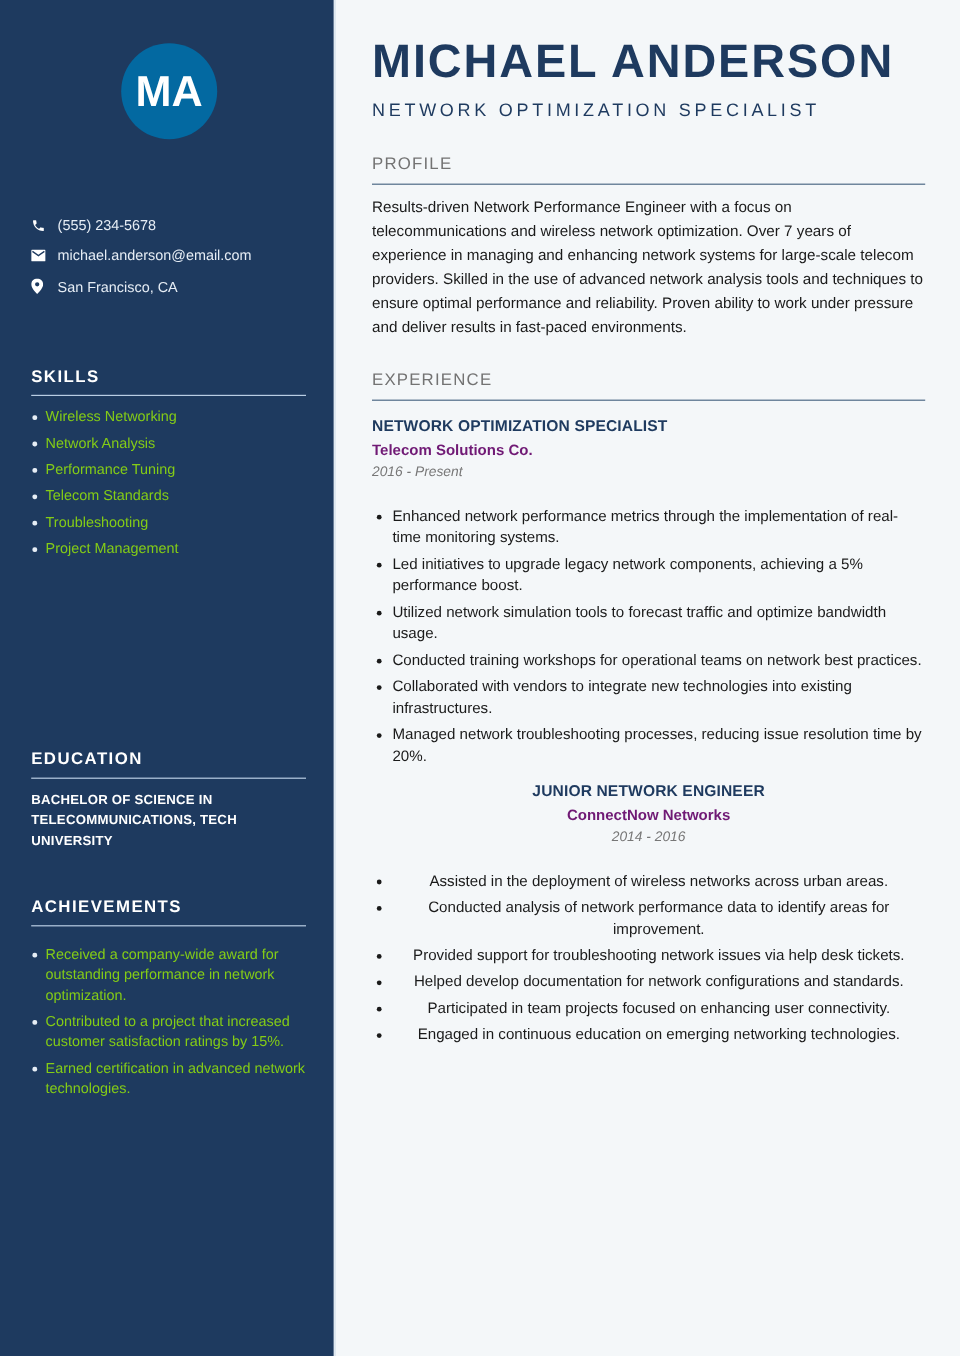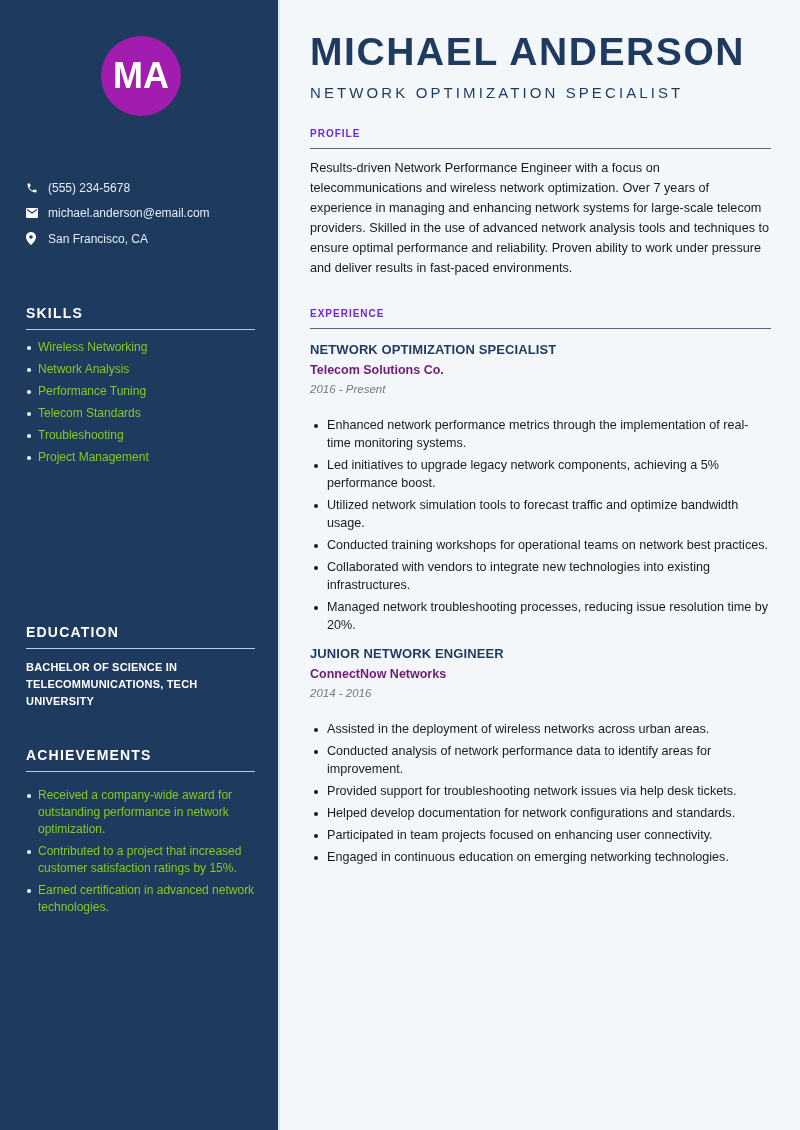--- a/index.html
+++ b/index.html
@@ -1,32 +1,32 @@
 <!DOCTYPE html>
 <html><head>
 <meta charset="utf-8">
 <style>
   * { box-sizing: border-box; margin: 0; padding: 0; }
   html, body { width: 800px; height: 1130px; overflow: hidden; }
   body { font-family: "Liberation Sans", "DejaVu Sans", sans-serif; background: #f4f7f9; position: relative; }
   .sidebar { position: absolute; left: 0; top: 0; width: 280px; height: 1130px; background: #1e3a5f; color: #ffffff; border-right: 2px solid #dfe8f0; }
-  .avatar { position: absolute; left: 101px; top: 36px; width: 80px; height: 80px; border-radius: 50%; background: #a21caf; color: #fff; font-weight: bold; font-size: 36px; display: flex; align-items: center; justify-content: center; letter-spacing: 0px; }
+  .avatar { position: absolute; left: 101px; top: 36px; width: 80px; height: 80px; border-radius: 50%; background: #0369a1; color: #fff; font-weight: bold; font-size: 36px; display: flex; align-items: center; justify-content: center; letter-spacing: 0px; }
   .sb-section { position: absolute; left: 26px; width: 229px; }
   .sb-title { font-size: 14px; font-weight: bold; letter-spacing: 1.2px; color: #ffffff; padding-bottom: 8px; border-bottom: 1.5px solid #b9cde3; }
   .contact-row { display: flex; align-items: center; font-size: 12px; color: #e6edf5; height: 25.5px; }
   .contact-row .ico { width: 22px; display: inline-flex; align-items: center; }
   .sb-list { list-style: none; margin-top: 9px; }
   .sb-list li { position: relative; padding-left: 12px; font-size: 12px; color: #84cc16; line-height: 17px; margin-bottom: 5px; }
   .sb-list li::before { content: ""; position: absolute; left: 1px; top: 7px; width: 3.5px; height: 3.5px; border-radius: 50%; background: #e6edf5; }
   .edu { margin-top: 10px; font-size: 11px; font-weight: bold; line-height: 17px; color: #ffffff; letter-spacing: 0.2px; }
   .main { position: absolute; left: 310px; top: 0; width: 461px; }
   .name { position: absolute; top: 30px; left: 0; font-size: 39px; font-weight: bold; color: #1e3a5f; letter-spacing: 1.6px; white-space: nowrap; }
   .subtitle { position: absolute; top: 84px; left: 0; font-size: 15px; color: #1e3a5f; letter-spacing: 3.1px; white-space: nowrap; }
   .m-section { position: absolute; left: 0; width: 461px; }
-  .m-title { font-size: 10px; font-weight: bold; color: #6d28d9; letter-spacing: 1px; padding-bottom: 9px; border-bottom: 1.5px solid #4f6a87; }
+  .m-title { font-size: 14px; font-weight: normal; color: #737373; letter-spacing: 1px; padding-bottom: 9px; border-bottom: 1.5px solid #4f6a87; }
   .profile-text { margin-top: 9px; font-size: 12.7px; line-height: 20px; color: #1a1a1a; }
   .job-title { font-size: 13px; font-weight: bold; color: #1e3a5f; letter-spacing: 0.1px; }
   .company { font-size: 12.5px; font-weight: bold; color: #701a75; margin-top: 6px; }
   .dates { font-size: 11.5px; font-style: italic; color: #777; margin-top: 6px; }
   .bullets { list-style: none; margin-top: 21px; }
   .bullets li { position: relative; padding-left: 17px; font-size: 12.6px; line-height: 18px; color: #1a1a1a; margin-bottom: 4px; }
   .bullets li::before { content: ""; position: absolute; left: 4px; top: 7.5px; width: 4px; height: 4px; border-radius: 50%; background: #1a1a1a; }
 </style>
 </head>
 <body>
@@ -115,21 +115,21 @@
       <ul class="bullets">
         <li>Enhanced network performance metrics through the implementation of real-time monitoring systems.</li>
         <li>Led initiatives to upgrade legacy network components, achieving a 5% performance boost.</li>
         <li>Utilized network simulation tools to forecast traffic and optimize bandwidth usage.</li>
         <li>Conducted training workshops for operational teams on network best practices.</li>
         <li>Collaborated with vendors to integrate new technologies into existing infrastructures.</li>
         <li>Managed network troubleshooting processes, reducing issue resolution time by 20%.</li>
       </ul>
     </div>
 
-    <div style="margin-top:12px;">
+    <div style="margin-top:12px;text-align:center;">
       <div class="job-title">JUNIOR NETWORK ENGINEER</div>
       <div class="company">ConnectNow Networks</div>
       <div class="dates">2014 - 2016</div>
       <ul class="bullets">
         <li>Assisted in the deployment of wireless networks across urban areas.</li>
         <li>Conducted analysis of network performance data to identify areas for improvement.</li>
         <li>Provided support for troubleshooting network issues via help desk tickets.</li>
         <li>Helped develop documentation for network configurations and standards.</li>
         <li>Participated in team projects focused on enhancing user connectivity.</li>
         <li>Engaged in continuous education on emerging networking technologies.</li>

